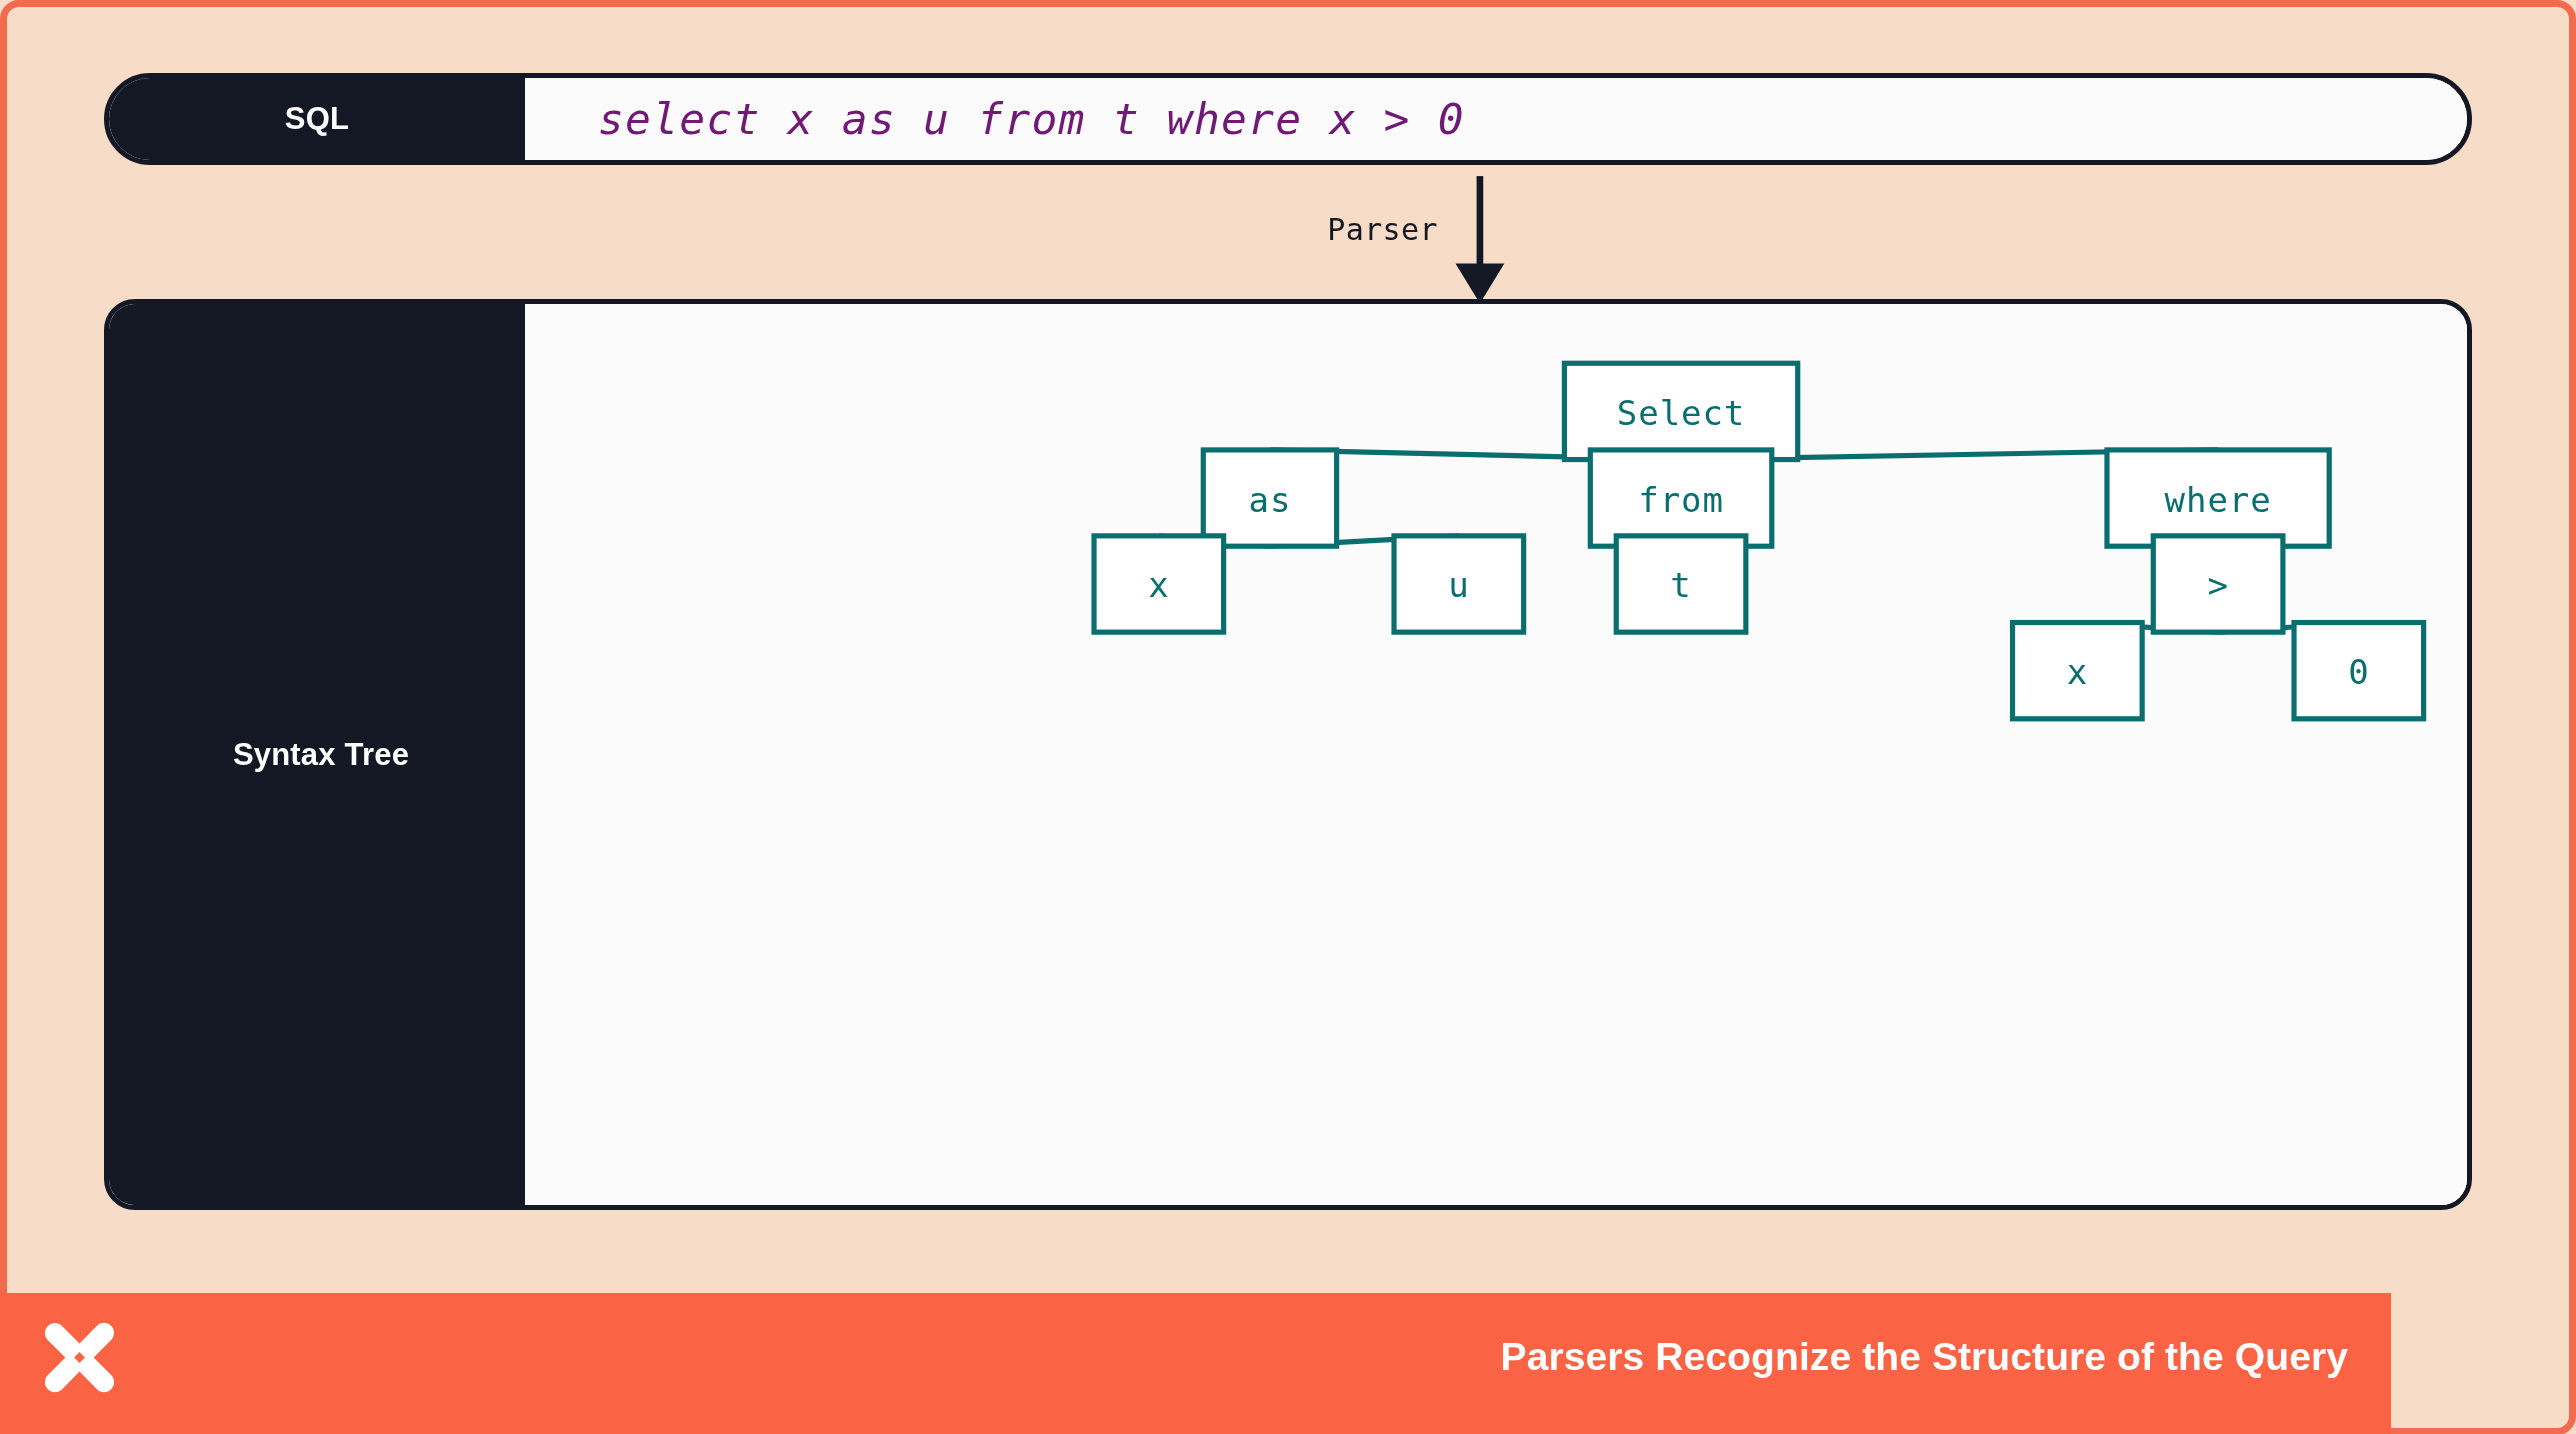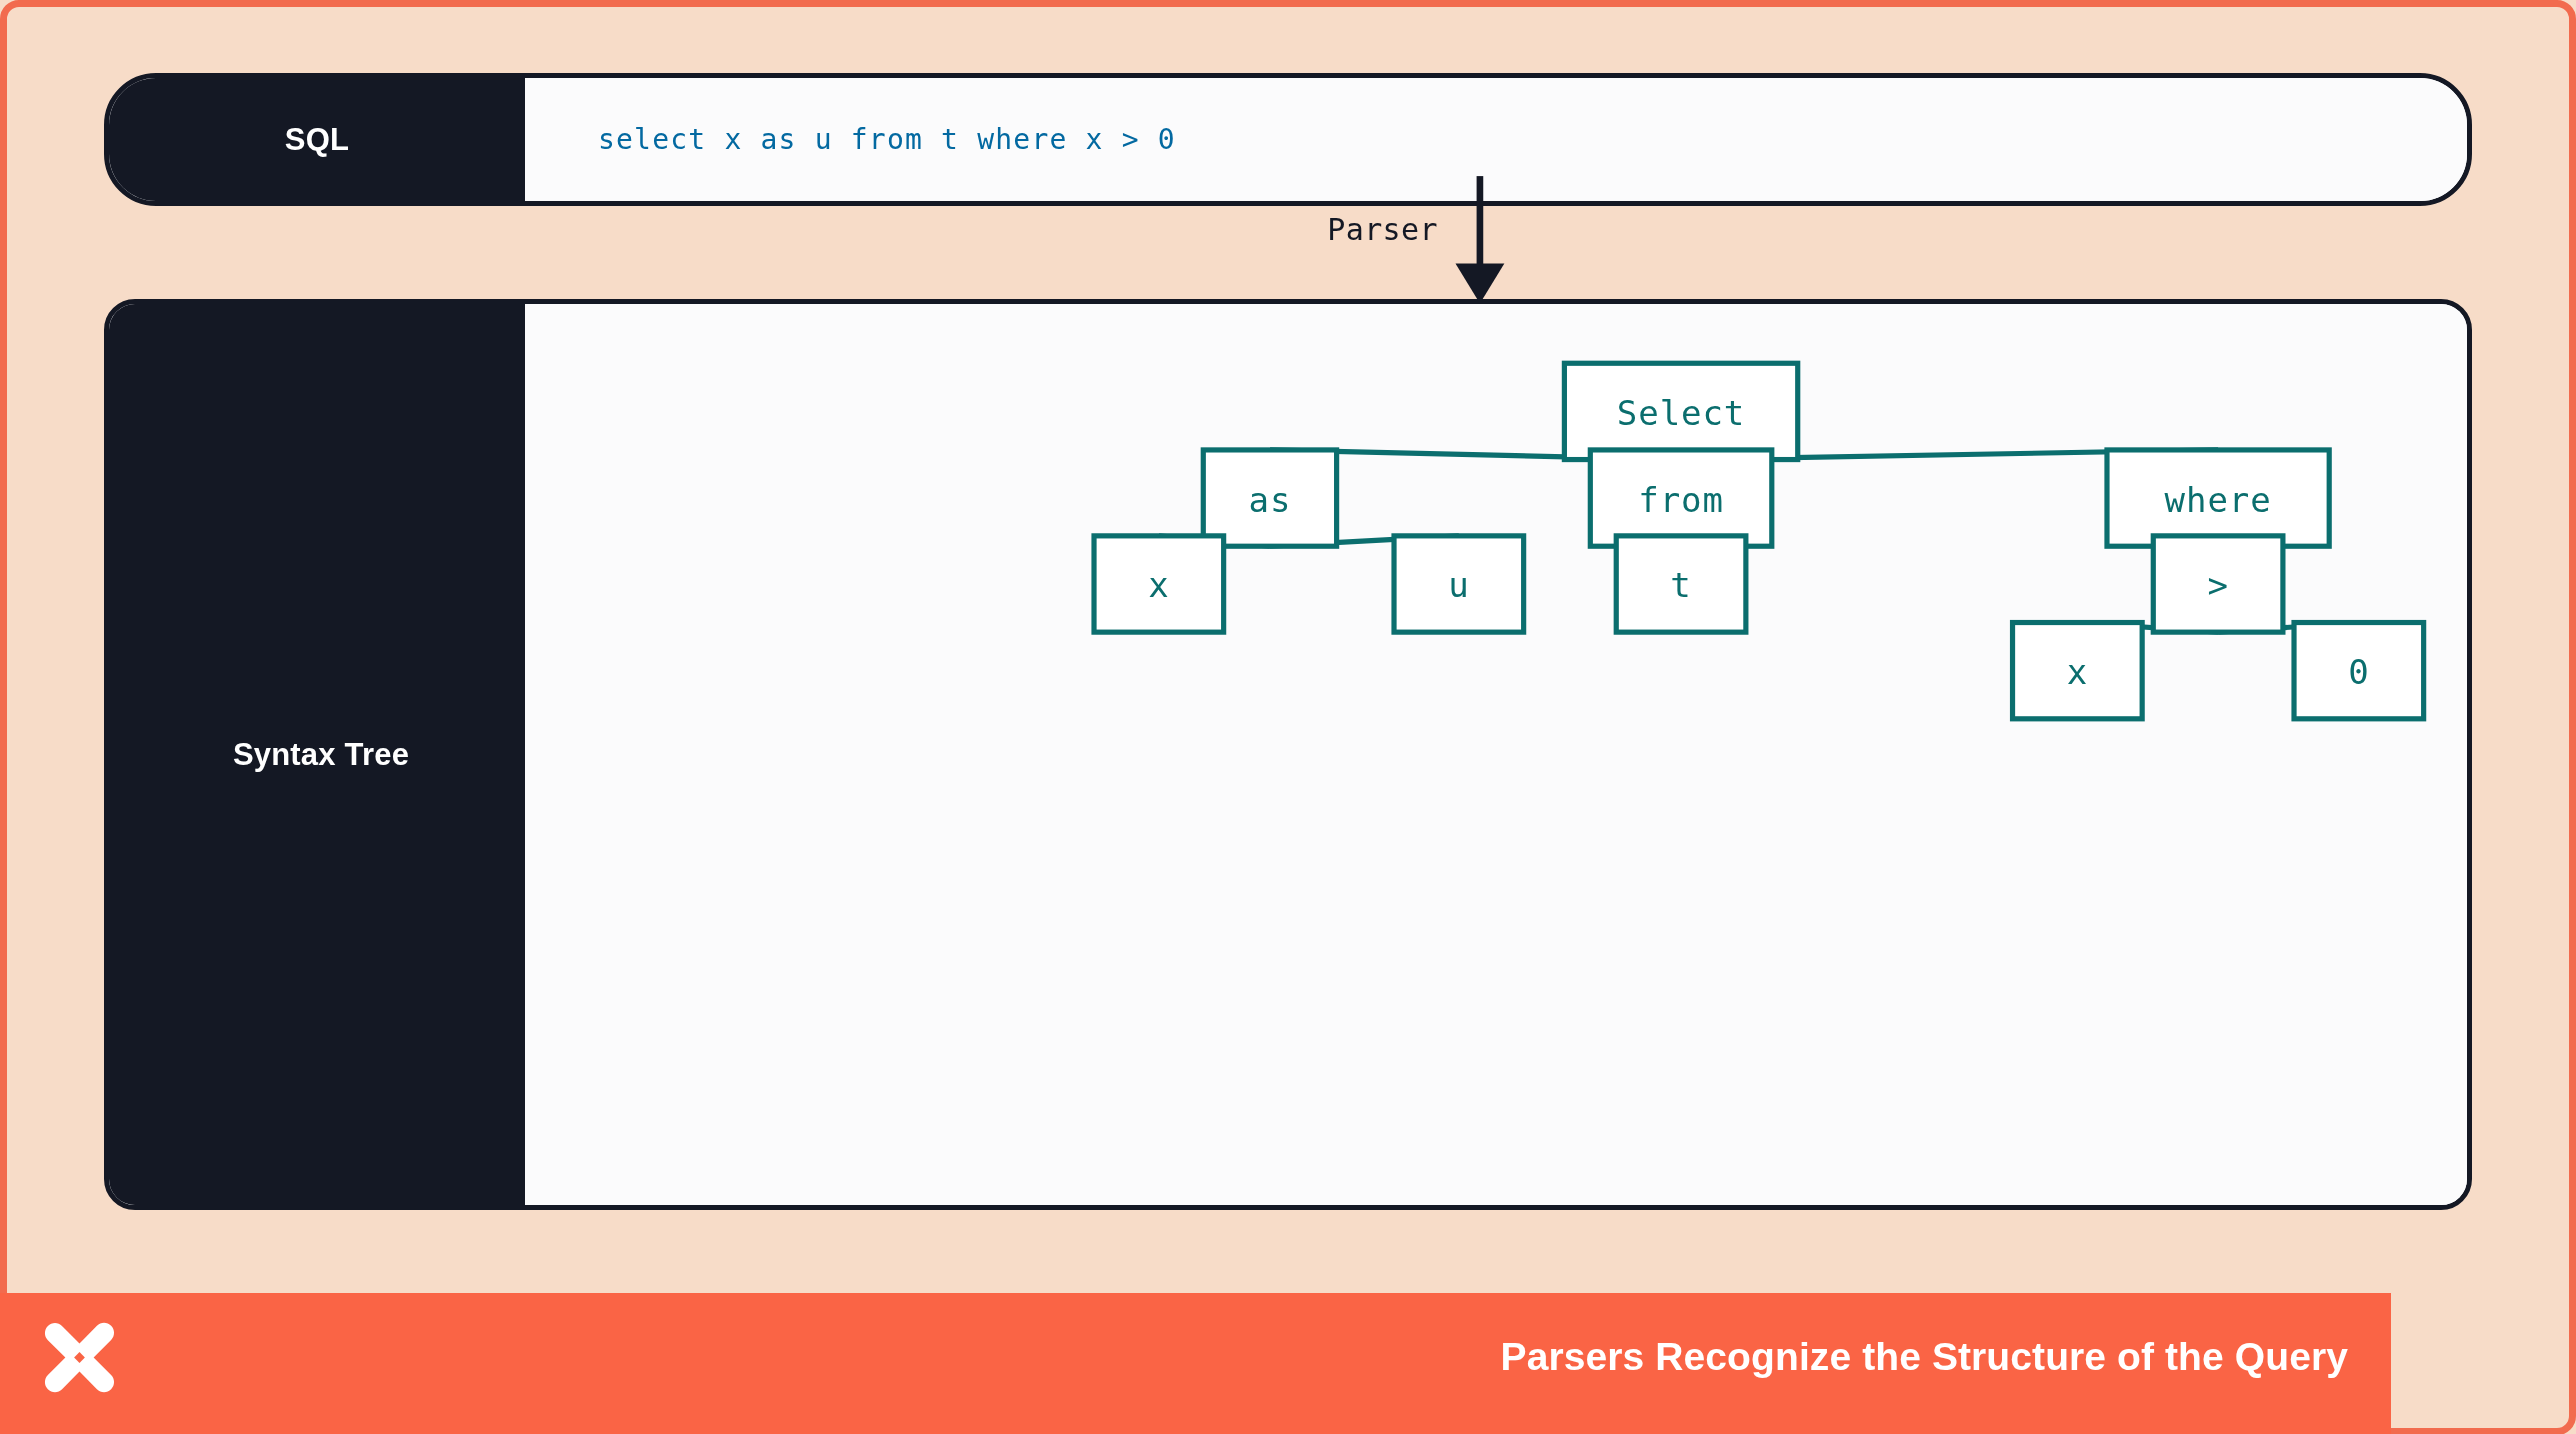--- a/index.html
+++ b/index.html
@@ -30,21 +30,21 @@
     border-radius: 19px;
     background: #F7DCC8;
   }
 
   
   .sql-row {
     position: absolute;
     left: 104px;
     top: 73px;
     width: 2368px;
-    height: 133px;
+    height: 92px;
     box-sizing: border-box;
     border: 5.2px solid #141824;
     border-radius: 52px;
     background: #FBFBFC;
     overflow: hidden;
     display: flex;
     align-items: stretch;
   }
   .sql-label-cell {
     width: 416px;
@@ -63,25 +63,26 @@
   }
   .sql-value-cell {
     flex: 1 1 auto;
     background: #FBFBFC;
     display: flex;
     align-items: center;
     padding-left: 73px;
     box-sizing: border-box;
   }
   .sql-value-text {
-    color: #0369a1;
+    color: #701a75;
     font-family: "DejaVu Sans Mono", "Liberation Mono", monospace;
-    font-size: 28px;
+    font-size: 43px;
     letter-spacing: 1.2px;
     white-space: pre;
+    font-style: italic;
   }
 
   
   .parser-arrow-wrap {
     position: absolute;
     left: 1260px;
     top: 176px;
     width: 311px;
     height: 132px;
     text-decoration: underline;

